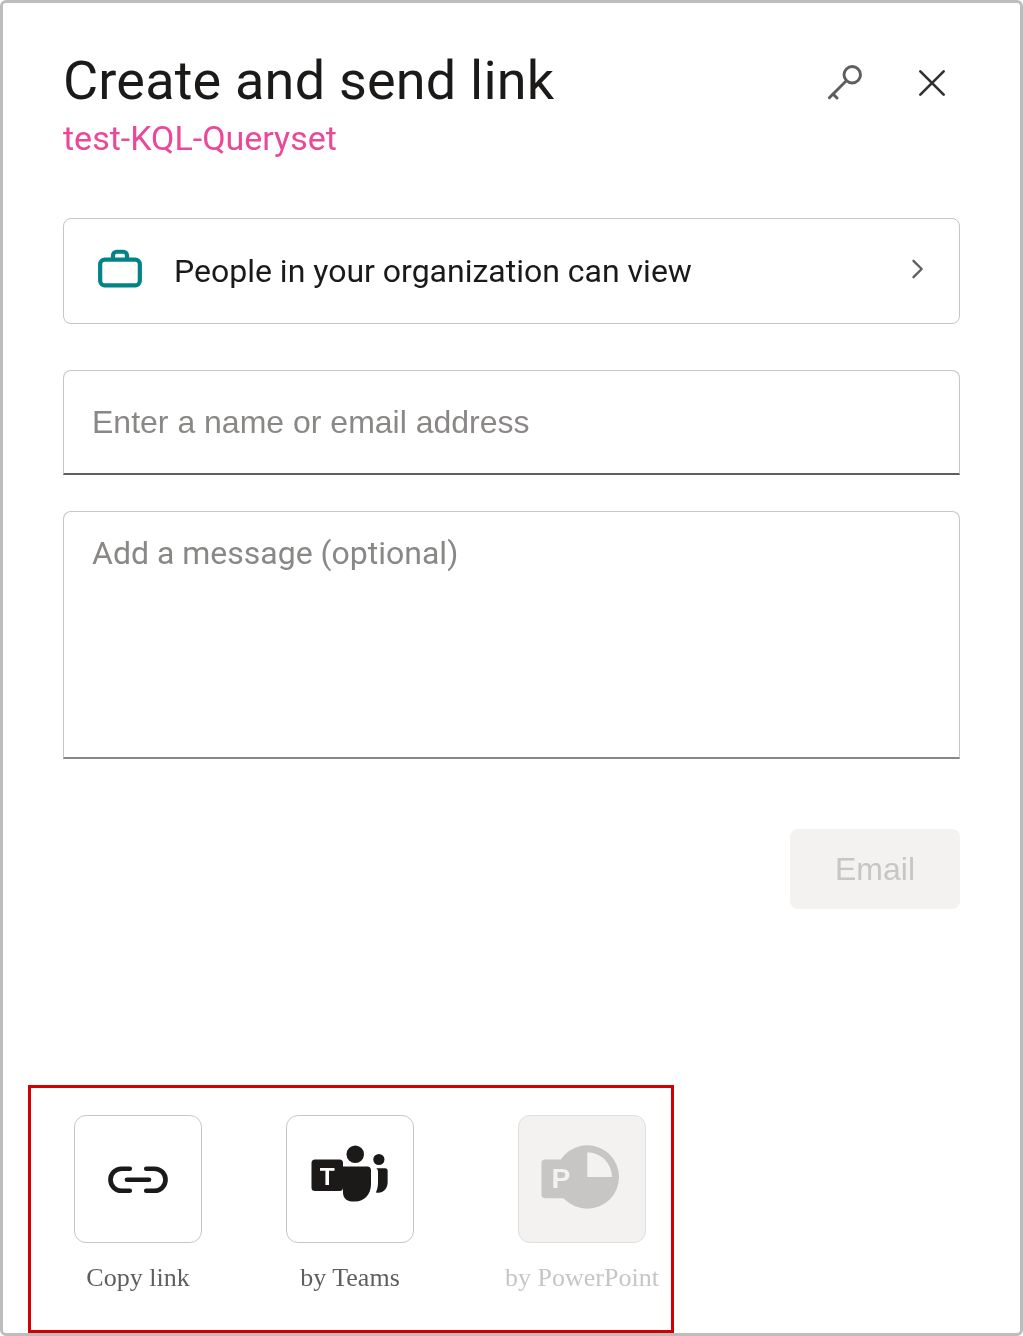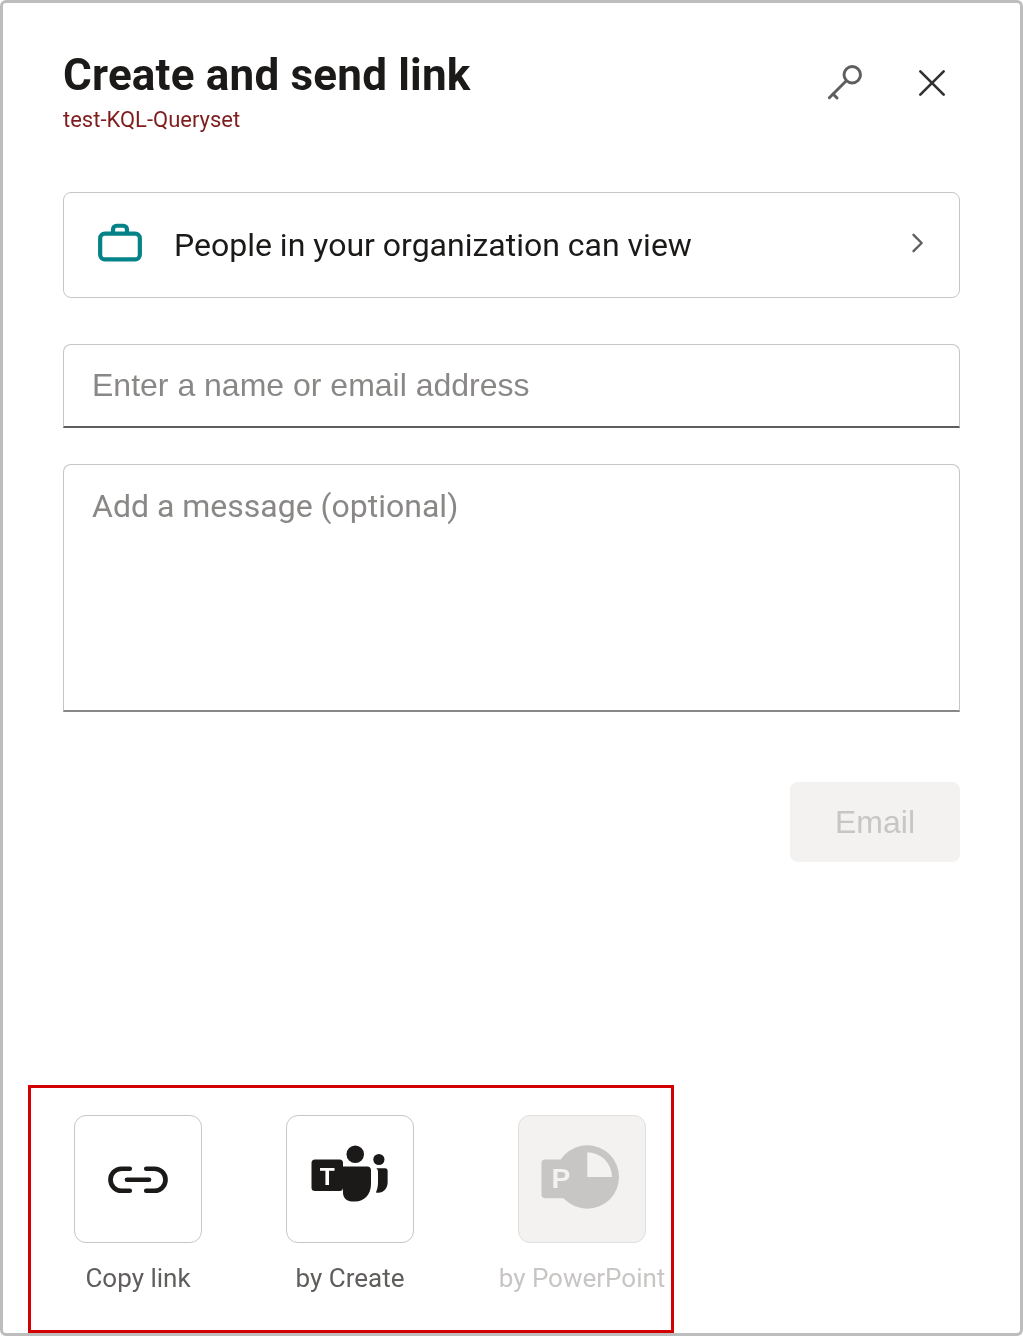--- a/index.html
+++ b/index.html
@@ -23,31 +23,31 @@
       flex-direction: column;
     }
     
     .header {
       display: flex;
       align-items: flex-start;
       justify-content: space-between;
     }
     .title-block { flex: 1; min-width: 0; }
     .title {
-      font-size: 44px;
-      font-weight: 700;
+      font-size: 54px;
+      font-weight: 400;
       line-height: 1.1;
       color: #1b1a19;
       letter-spacing: .2px;
       margin-bottom: 8px;
     }
     .subtitle {
-      font-size: 22px;
+      font-size: 34px;
       font-weight: 400;
-      color: #7f1d1d;
+      color: #ec4899;
       margin-top: 4px;
     }
     .header-actions {
       display: flex;
       align-items: center;
       gap: 38px;
       margin-top: 6px;
       margin-right: 4px;
     }
     .icon-btn {
@@ -77,21 +77,21 @@
       font-size: 32px;
       color: #1b1a19;
       line-height: 1.35;
       flex: 1;
     }
     .perm-chevron { flex: 0 0 auto; color: #605e5c; }
 
     
     .name-input {
       margin-top: 46px;
-      height: 84px;
+      height: 105px;
       border: 1px solid #c8c6c4;
       border-bottom: 2px solid #605e5c;
       border-radius: 8px 8px 0 0;
       font-size: 32px;
       padding: 0 28px;
       outline: none;
       background: #fff;
       color: #323130;
     }
     .name-input::placeholder { color: #8a8886; }
@@ -161,20 +161,21 @@
       background: #f3f2f1;
       border-color: #e1dfdd;
       cursor: default;
     }
     .share-label {
       margin-top: 20px;
       font-size: 26px;
       color: #605e5c;
       text-align: center;
       white-space: nowrap;
+      font-family: Liberation Serif, serif;
     }
     .share-label.disabled { color: #c8c6c4; }
 
     .highlight-box {
       position: absolute;
       top: -30px;
       left: -35px;
       width: 646px;
       height: 248px;
       border: 3px solid #d20000;
@@ -261,21 +262,21 @@
           <svg width="86" height="70" viewBox="0 0 48 40" fill="#1b1a19">
             <rect x="2" y="10" width="18" height="18" rx="2"></rect>
             <text x="11" y="24.5" font-family="Segoe UI, Arial" font-size="14" font-weight="700" fill="#fff" text-anchor="middle">T</text>
             <circle cx="27" cy="7" r="5"></circle>
             <path d="M20 14h14c1.1 0 2 .9 2 2v8c0 6-4 10-9 10h-2c-2.8 0-5-2.2-5-5V14z"></path>
             <circle cx="40.5" cy="10" r="3.2"></circle>
             <path d="M37 15h7.2c.7 0 1.3.6 1.3 1.3V23c0 3.4-2.3 6-5.3 6-.5 0-1 0-1.4-.1.7-1.6 1.2-3.5 1.2-5.9v-6c0-.8-.3-1.5-1-2z"></path>
           </svg>
         </span>
       </div>
-      <div class="share-label">by Create</div>
+      <div class="share-label">by Teams</div>
     </div>
 
     <div class="share-opt" style="margin-left:20px">
       <div class="share-tile disabled">
         <span>
         <svg width="90" height="74" viewBox="0 0 50 42" fill="#c8c6c4">
           <path d="M28 3a18 18 0 1 1 0 36 18 18 0 0 1 0-36zm0 4v14h14A14 14 0 0 0 28 7z"></path>
           <rect x="2" y="11" width="22" height="22" rx="2"></rect>
           <text x="13" y="27.5" font-family="Segoe UI, Arial" font-size="16" font-weight="700" fill="#f3f2f1" text-anchor="middle">P</text>
         </svg>

